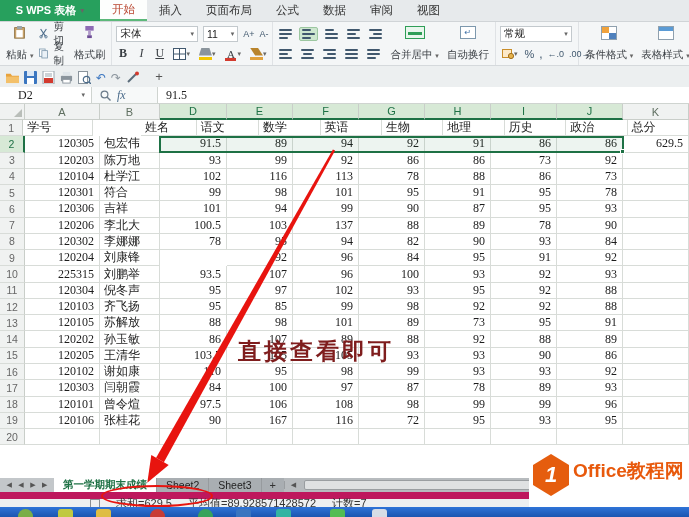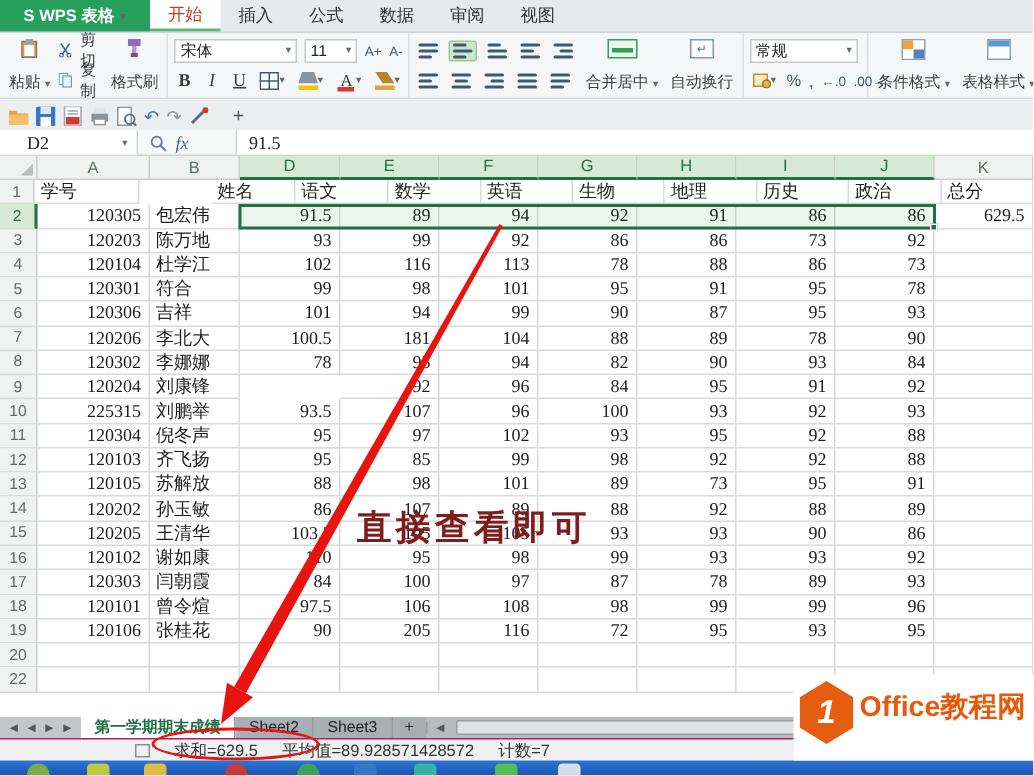--- a/index.html
+++ b/index.html
@@ -82,21 +82,21 @@
   .sbar { position:absolute; left:0; top:478px; width:689px; height:14px; background:#a9aeb2; display:flex; align-items:stretch; font-size:10.5px; }
   .snav { width:54px; background:#c3c7ca; display:flex; align-items:center; justify-content:space-evenly; color:#555; font-size:7px; }
   .stab { display:flex; align-items:center; padding:0 9px; color:#222; border-right:1px solid #979b9e; }
   .stab.active { background:#fff; color:#1e7145; font-weight:bold; }
   .stab-plus { padding:0 8px; color:#333; font-size:11px; display:flex; align-items:center; }
   .hscroll { flex:1; display:flex; align-items:center; background:#b7bbbe; }
   .hs-arrow { width:18px; font-size:7px; color:#555; text-align:center; border-left:1px solid #9a9ea1; }
   .hs-thumb { flex:1; height:10px; margin:0 2px; background:#dfe1e2; border:1px solid #9a9ea1; border-radius:2px; }
 
   
-  .statusbar { position:absolute; left:0; top:492px; width:689px; height:15px; background:#eef0f1; border-top:1px solid #be185d; display:flex; align-items:center; font-size:11px; color:#333; }
+  .statusbar { position:absolute; left:0; top:492px; width:689px; height:15px; background:#eef0f1; border-top:7px solid #be185d; display:flex; align-items:center; font-size:11px; color:#333; }
   .stat-icon { width:10px; height:9px; border:1px solid #8a8f94; margin-left:90px; }
   .statusbar span { margin-left:16px; white-space:nowrap; }
 
   
   .taskbar { position:absolute; left:0; top:507px; width:689px; height:10px; background:linear-gradient(#2f74d8,#1b55b0); overflow:hidden; }
   .tb-ic { position:absolute; top:2px; width:15px; height:15px; border-radius:3px; opacity:.95; }
 
   
   .callout { position:absolute; left:238px; top:336px; font-size:23px; font-weight:bold; color:#7f1d1d; letter-spacing:3px; z-index:30; }
   .red-ellipse { position:absolute; left:101px; top:485px; width:112px; height:22px; border:2.5px solid #e8140f; border-radius:50%; z-index:40; pointer-events:none; }
@@ -114,20 +114,23 @@
   <div class="tabstrip">
     <div class="wps-logo">
       <span>S WPS 表格</span>
       <span class="caret">▾</span>
     </div>
     <div class="rtab active">
         <span>开始</span>
       </div>
     <div class="rtab">
         <span>插入</span>
+      </div>
+    <div class="rtab">
+        <span>页面布局</span>
       </div>
     <div class="rtab">
         <span>公式</span>
       </div>
     <div class="rtab">
         <span>数据</span>
       </div>
     <div class="rtab">
         <span>审阅</span>
       </div>
@@ -504,22 +507,22 @@
           <div class="cell ar" style="width: 66px;">87</div>
           <div class="cell ar" style="width: 66px;">95</div>
           <div class="cell ar" style="width: 66px;">93</div>
           <div class="cell ar" style="width: 66px;"></div>
         </div>
         <div class="grow">
           <div class="rowh">7</div>
           <div class="cell ar" style="width: 75px;">120206</div>
           <div class="cell al" style="width: 60px;">李北大</div>
           <div class="cell ar" style="width: 67px;">100.5</div>
-          <div class="cell ar" style="width: 66px;">181</div>
-          <div class="cell ar" style="width: 66px;">104</div>
+          <div class="cell ar" style="width: 66px;">103</div>
+          <div class="cell ar" style="width: 66px;">137</div>
           <div class="cell ar" style="width: 66px;">88</div>
           <div class="cell ar" style="width: 66px;">89</div>
           <div class="cell ar" style="width: 66px;">78</div>
           <div class="cell ar" style="width: 66px;">90</div>
           <div class="cell ar" style="width: 66px;"></div>
         </div>
         <div class="grow">
           <div class="rowh">8</div>
           <div class="cell ar" style="width: 75px;">120302</div>
           <div class="cell al" style="width: 60px;">李娜娜</div>
@@ -660,43 +663,30 @@
           <div class="cell ar" style="width: 66px;">99</div>
           <div class="cell ar" style="width: 66px;">99</div>
           <div class="cell ar" style="width: 66px;">96</div>
           <div class="cell ar" style="width: 66px;"></div>
         </div>
         <div class="grow">
           <div class="rowh">19</div>
           <div class="cell ar" style="width: 75px;">120106</div>
           <div class="cell al" style="width: 60px;">张桂花</div>
           <div class="cell ar" style="width: 67px;">90</div>
-          <div class="cell ar" style="width: 66px;">205</div>
+          <div class="cell ar" style="width: 66px;">167</div>
           <div class="cell ar" style="width: 66px;">116</div>
           <div class="cell ar" style="width: 66px;">72</div>
           <div class="cell ar" style="width: 66px;">95</div>
           <div class="cell ar" style="width: 66px;">93</div>
           <div class="cell ar" style="width: 66px;">95</div>
           <div class="cell ar" style="width: 66px;"></div>
         </div>
         <div class="grow">
           <div class="rowh">20</div>
-          <div class="cell ar" style="width: 75px;"></div>
-          <div class="cell al" style="width: 60px;"></div>
-          <div class="cell ar" style="width: 67px;"></div>
-          <div class="cell ar" style="width: 66px;"></div>
-          <div class="cell ar" style="width: 66px;"></div>
-          <div class="cell ar" style="width: 66px;"></div>
-          <div class="cell ar" style="width: 66px;"></div>
-          <div class="cell ar" style="width: 66px;"></div>
-          <div class="cell ar" style="width: 66px;"></div>
-          <div class="cell ar" style="width: 66px;"></div>
-        </div>
-        <div class="grow">
-          <div class="rowh">22</div>
           <div class="cell ar" style="width: 75px;"></div>
           <div class="cell al" style="width: 60px;"></div>
           <div class="cell ar" style="width: 67px;"></div>
           <div class="cell ar" style="width: 66px;"></div>
           <div class="cell ar" style="width: 66px;"></div>
           <div class="cell ar" style="width: 66px;"></div>
           <div class="cell ar" style="width: 66px;"></div>
           <div class="cell ar" style="width: 66px;"></div>
           <div class="cell ar" style="width: 66px;"></div>
           <div class="cell ar" style="width: 66px;"></div>

